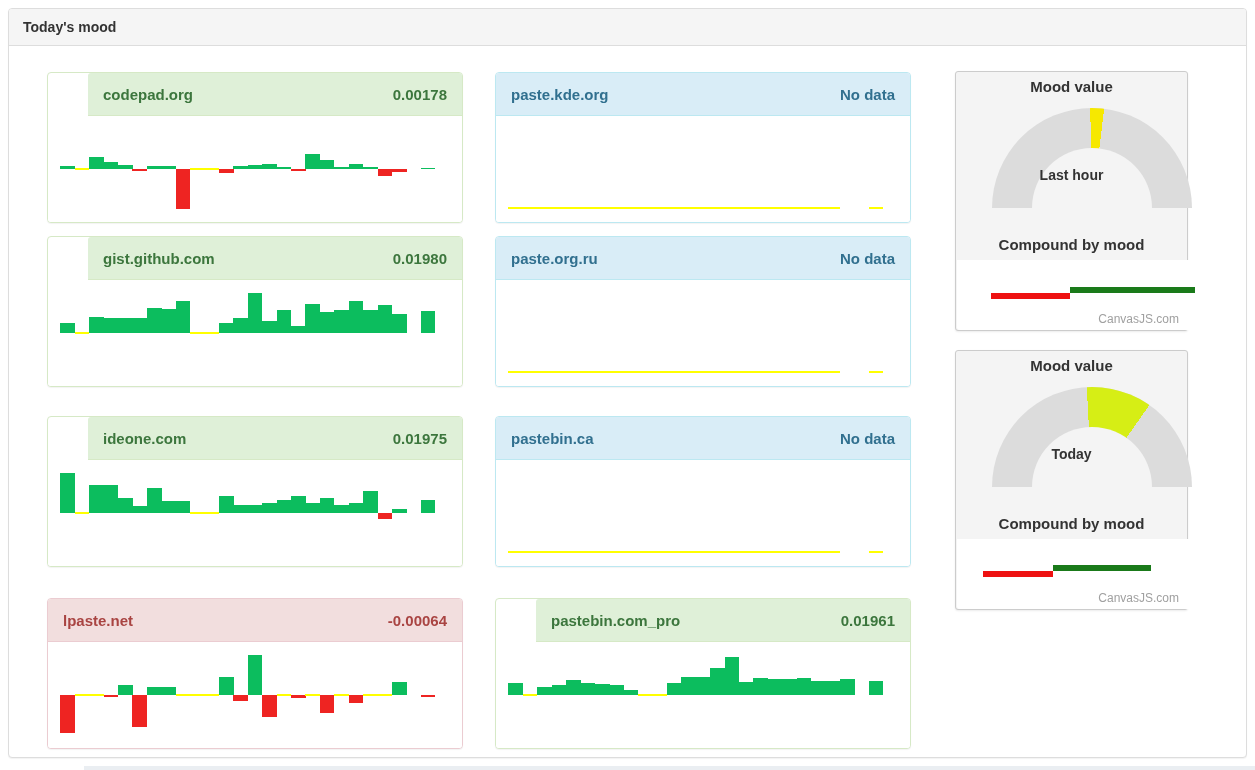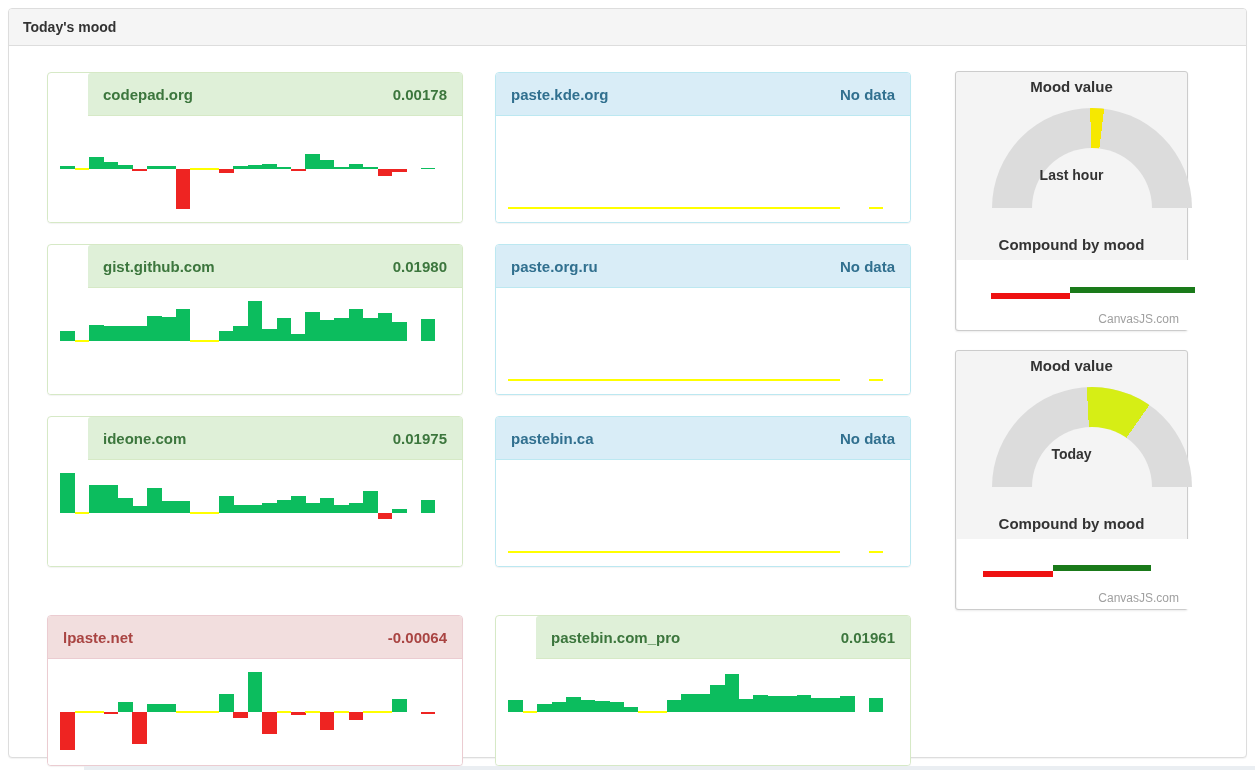--- a/index.html
+++ b/index.html
@@ -23,21 +23,21 @@
              font-size:15px; font-weight:bold; }
   .mini-body { position:relative; height:106px; background:#fff; border-radius:0 0 3px 3px; overflow:hidden; }
   .success { border-color:#d6e9c6; }
   .success .mini-hd { background:#dff0d8; border-color:#d6e9c6; color:#3c763d;margin-left:40px; }
   .info { border-color:#bce8f1; }
   .info .mini-hd { background:#d9edf7; border-color:#bce8f1; color:#31708f; }
   .danger { border-color:#ebccd1; }
   .danger .mini-hd { background:#f2dede; border-color:#ebccd1; color:#a94442; }
 
   .c1 { left:38px; } .c2 { left:486px; }
-  .r1 { top:63px; } .r2 { top:235px; } .r3 { top:407px; } .r4 { top:606px; }
+  .r1 { top:63px; } .r2 { top:227px; } .r3 { top:407px; } .r4 { top:589px; }
 
   
   .gcard { position:absolute; left:946px; width:233px; height:260px; background:#f4f4f4;
            border:1px solid #ccc; border-radius:3px; box-shadow:0 1px 2px rgba(0,0,0,.08); }
   .g1 { top:62px; } .g2 { top:341px; }
   .gtitle { position:absolute; top:6px; width:100%; text-align:center;
             font-size:15px; font-weight:bold; color:#333; }
   .gauge { position:absolute; left:36px; top:36px; width:200px; height:100px; }
   .gauge .layer { position:absolute; left:0; top:0; width:200px; height:100px;
                   border-radius:100px 100px 0 0; }

